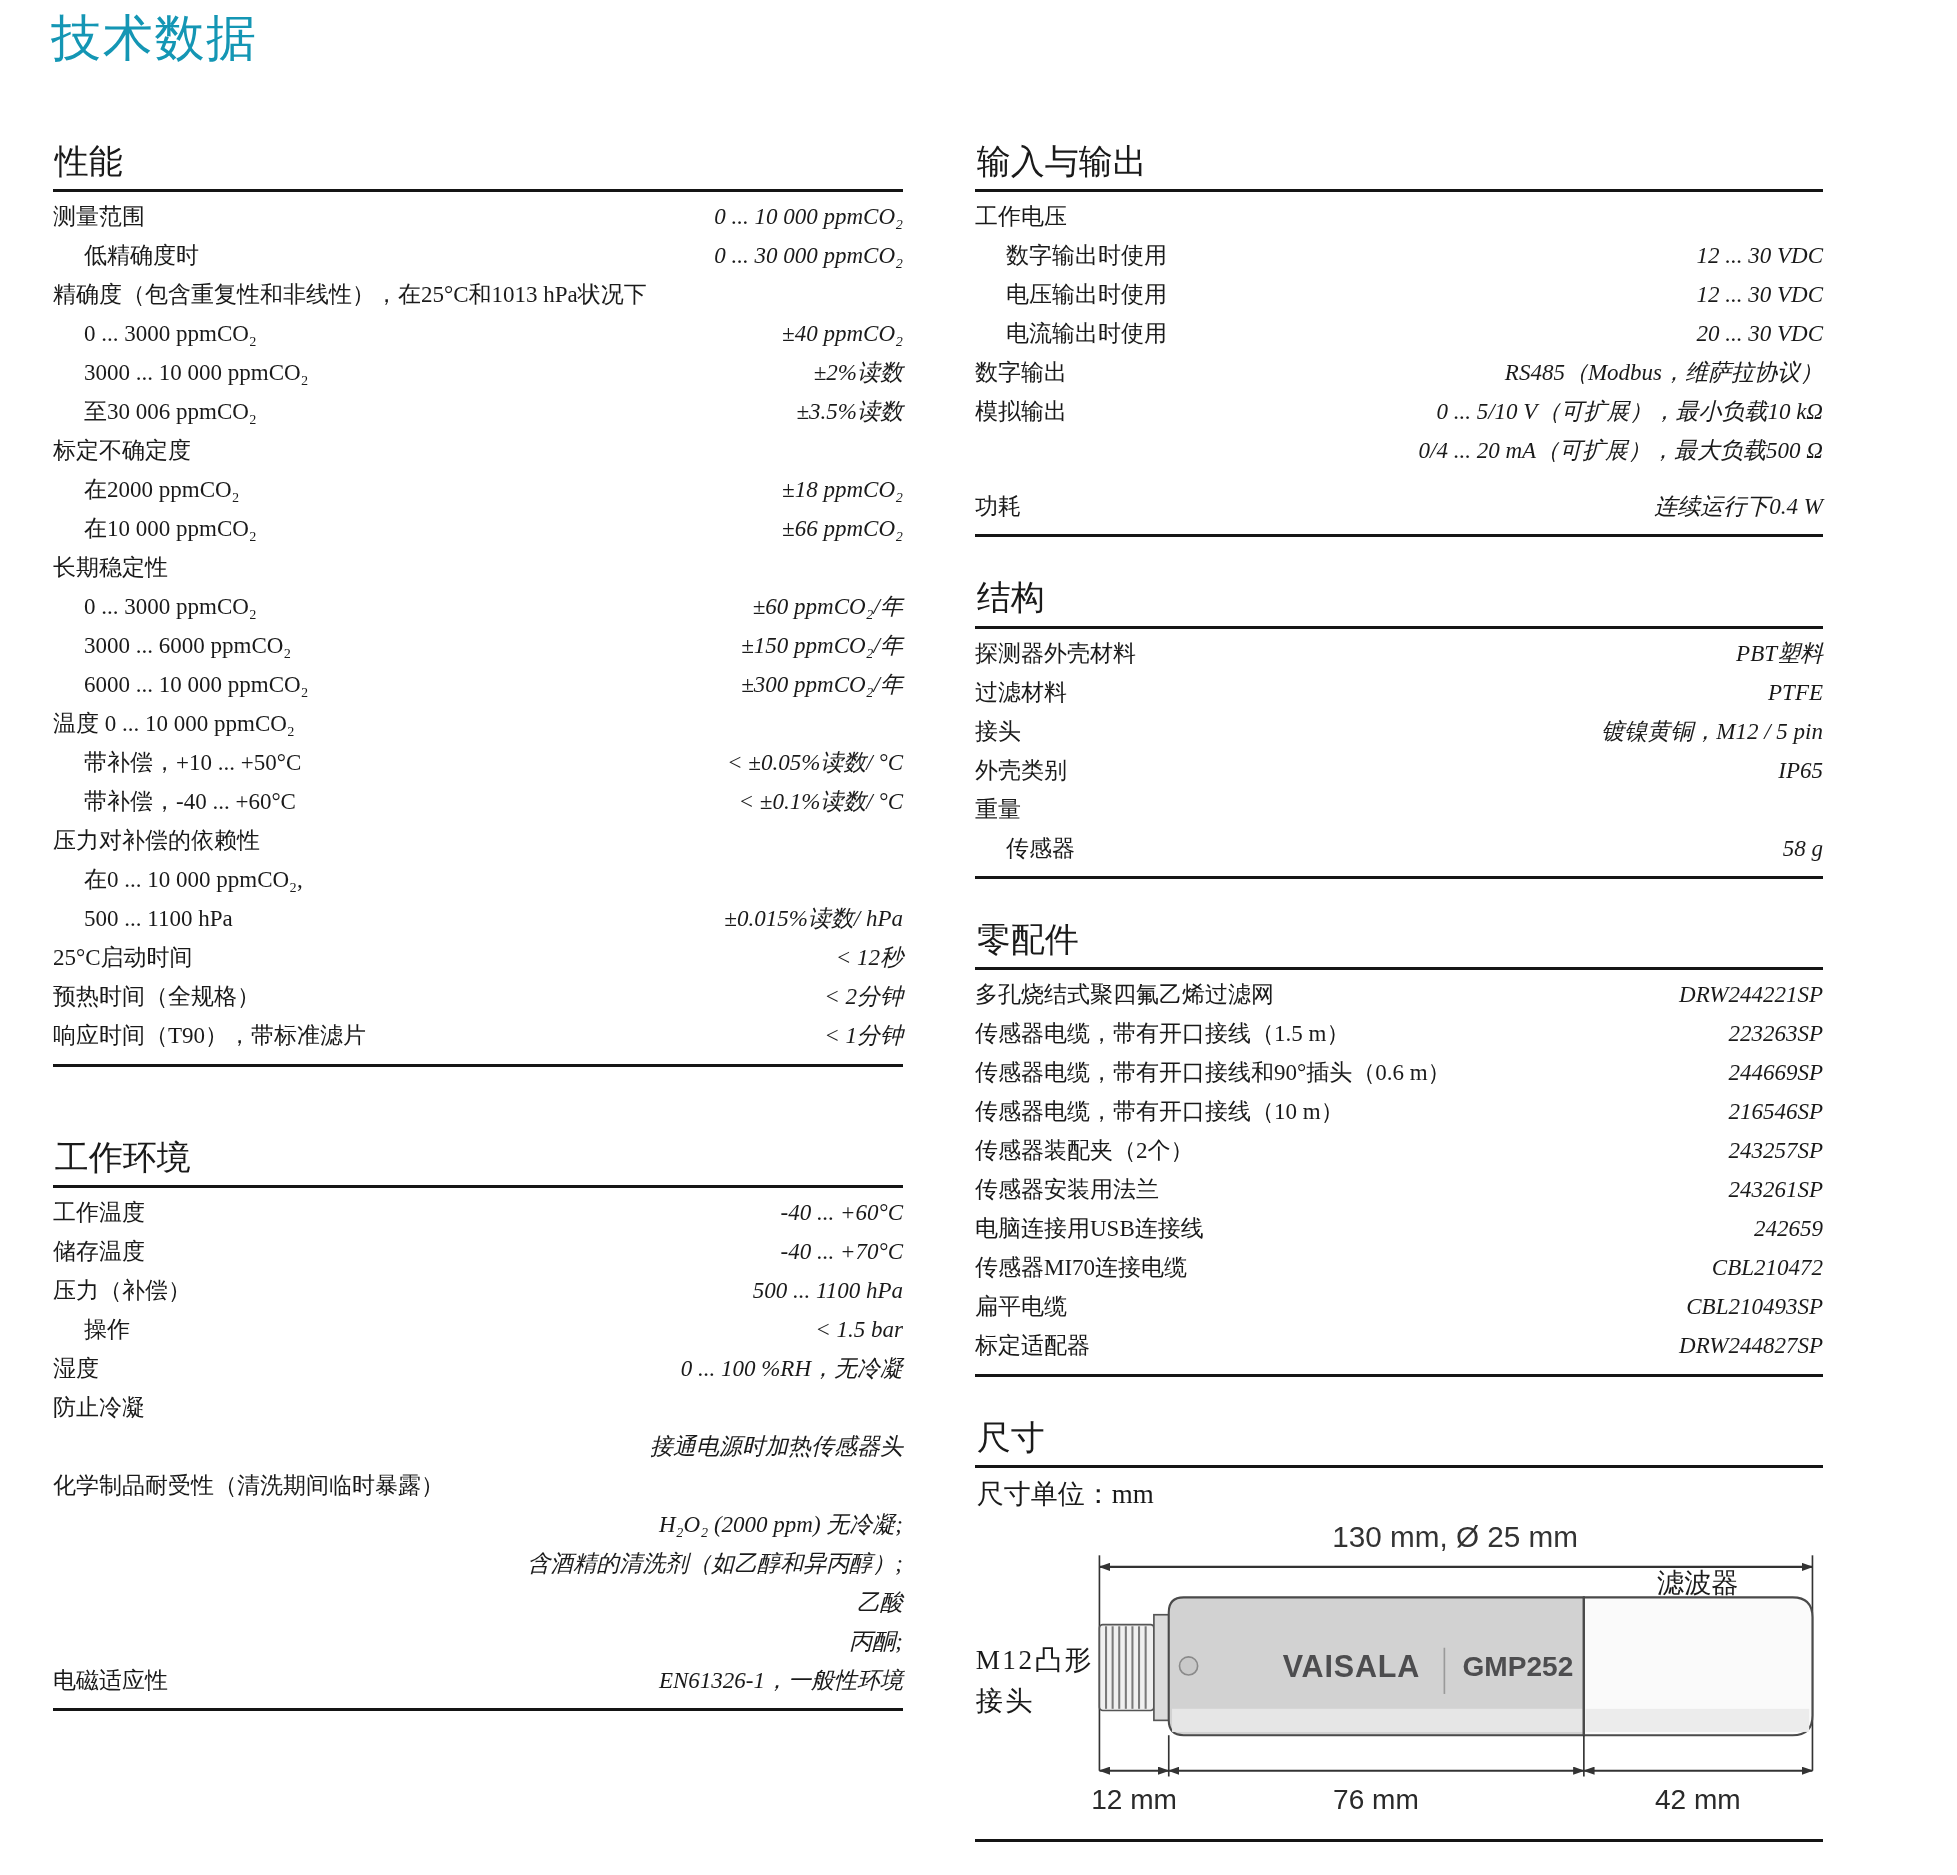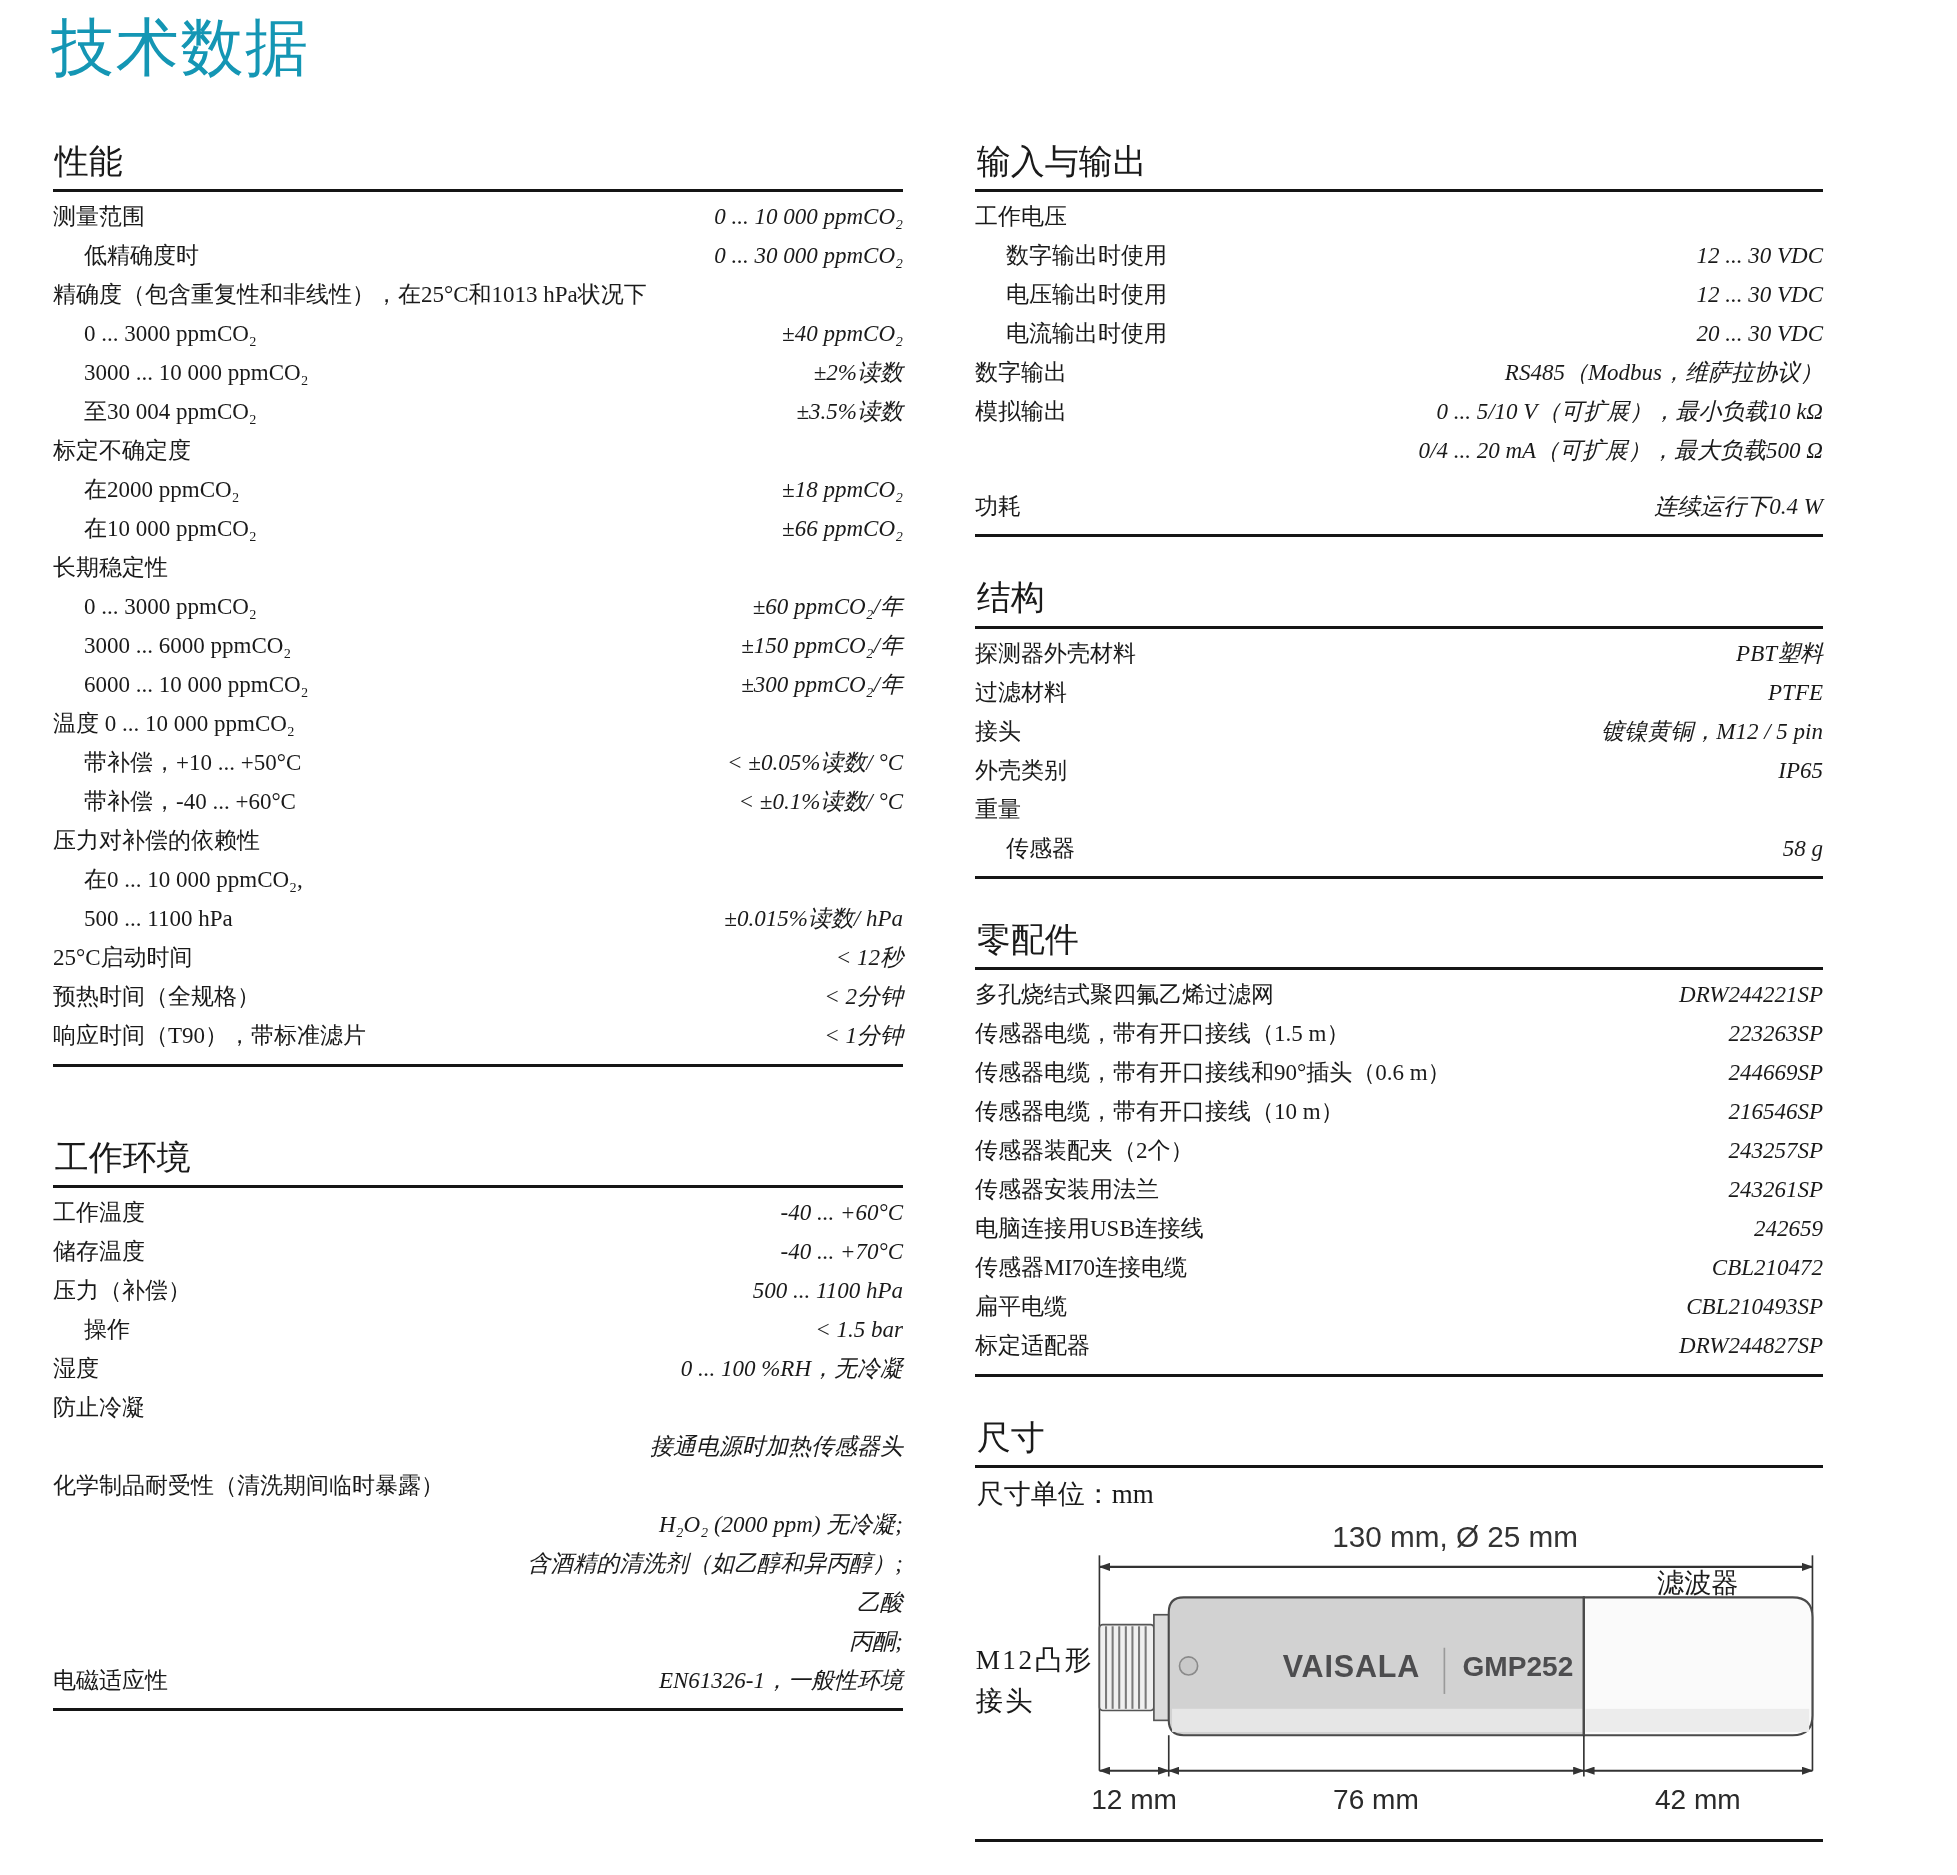--- a/index.html
+++ b/index.html
@@ -1,18 +1,18 @@
 <!DOCTYPE html>
 <html style="font-size:13.2px"><head>
 <meta charset="utf-8">
 <style>
   html,body{margin:0;padding:0;background:#ffffff;}
   .page{position:relative;width:1957px;height:1875px;background:#fff;overflow:hidden;
         font-family:"Liberation Serif","DejaVu Serif",serif;color:#1a1a1a;}
-  .title{position:absolute;left:51px;top:5px;font-size:63px;font-weight:400;letter-spacing:1.7px;}
+  .title{position:absolute;left:51px;top:5px;font-size:50px;font-weight:400;letter-spacing:1.7px;}
   .col{position:absolute;top:142px;}
   .col-left{left:53px;width:850px;}
   .col-right{left:975px;width:848px;}
   section{margin-bottom:41px;}
   section.perf{margin-bottom:71px;}
   h2{font-size:34px;font-weight:400;margin:0;padding:0 0 8.3px 1.7px;
      border-bottom:3.3px solid #151515;line-height:1.15;}
   .sec-body{padding:5px 0 8.3px 0;border-bottom:3.3px solid #151515;}
   .row{display:flex;justify-content:space-between;align-items:baseline;
        font-size:23px;line-height:39px;}
@@ -49,21 +49,21 @@
           </div>
           <div class="row indent">
             <span class="lab">0 ... 3000 ppmCO₂</span>
             <span class="val">±40 ppmCO₂</span>
           </div>
           <div class="row indent">
             <span class="lab">3000 ... 10 000 ppmCO₂</span>
             <span class="val">±2%读数</span>
           </div>
           <div class="row indent">
-            <span class="lab">至30 004 ppmCO₂</span>
+            <span class="lab">至30 006 ppmCO₂</span>
             <span class="val">±3.5%读数</span>
           </div>
           <div class="row">
             <span class="lab">标定不确定度</span>
             <span class="val"></span>
           </div>
           <div class="row indent">
             <span class="lab">在2000 ppmCO₂</span>
             <span class="val">±18 ppmCO₂</span>
           </div>

